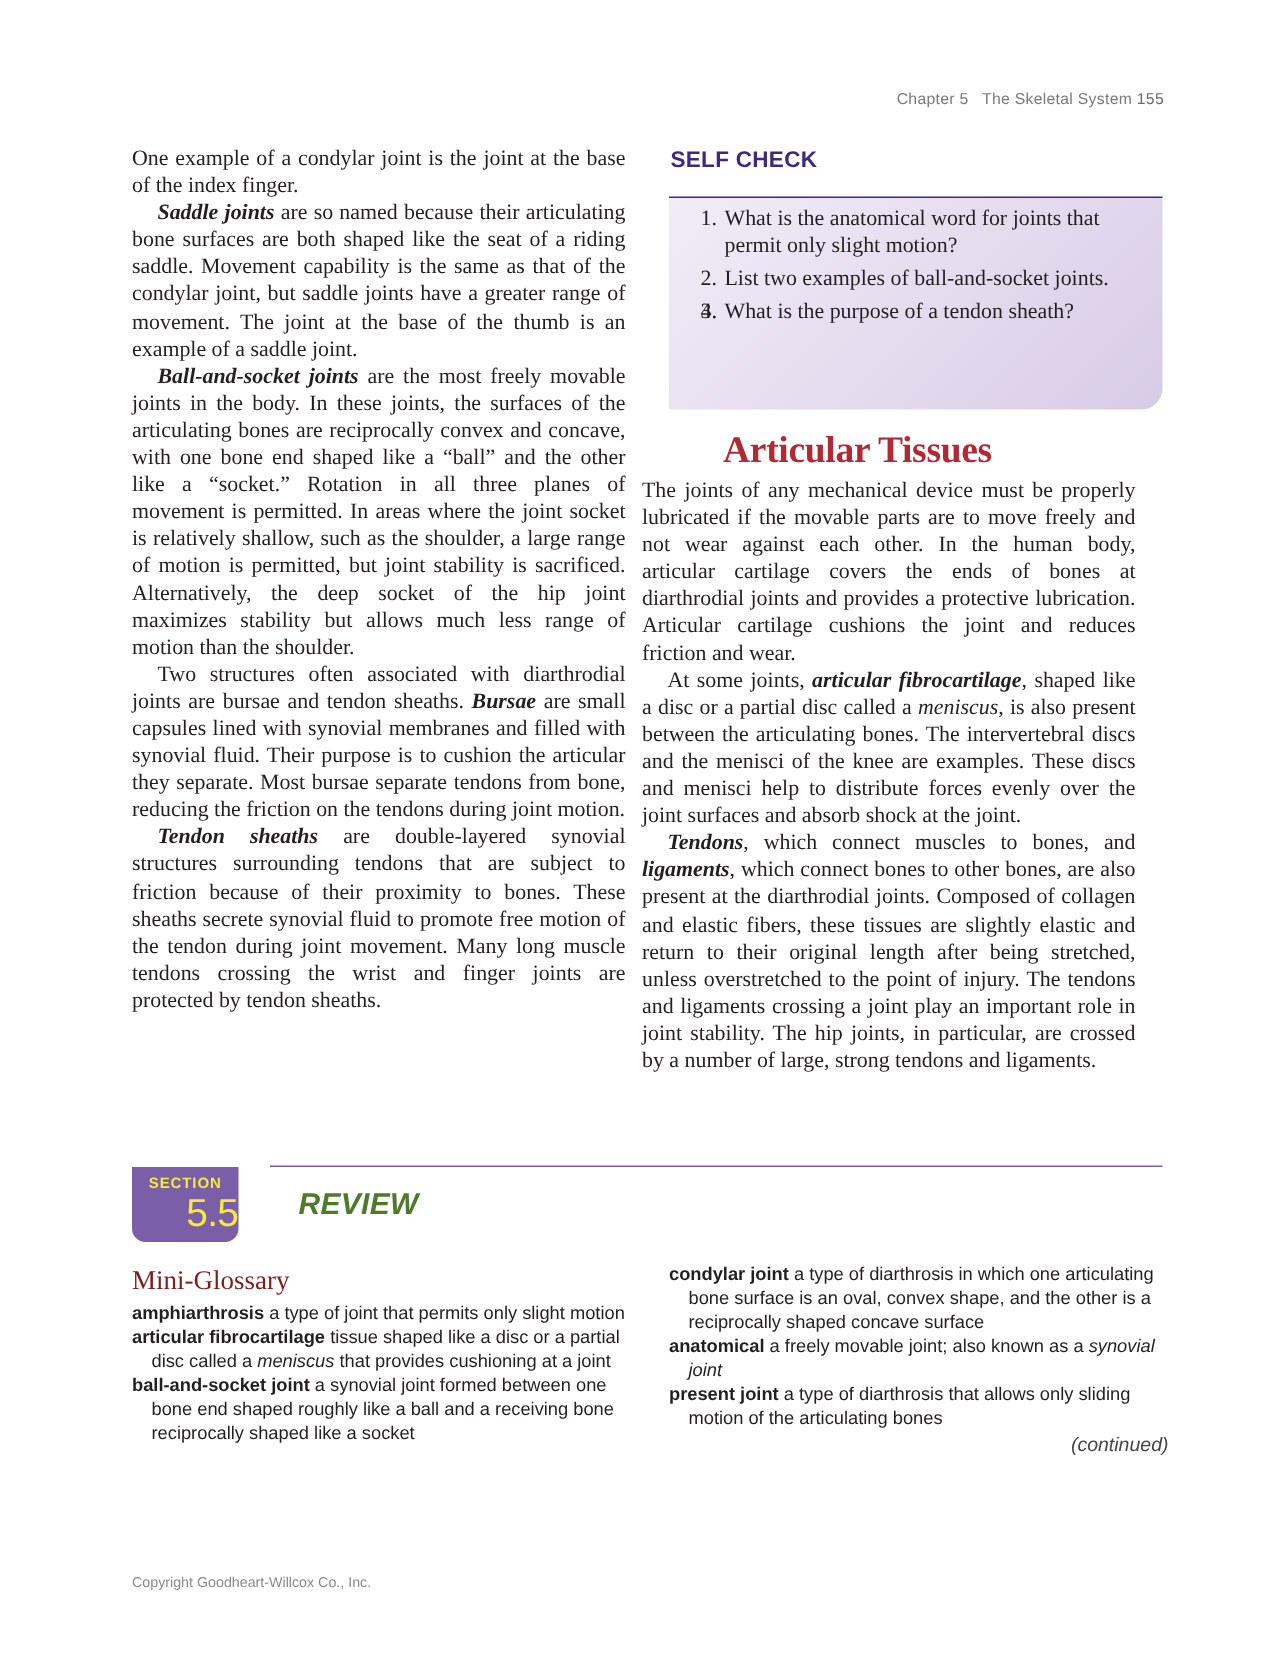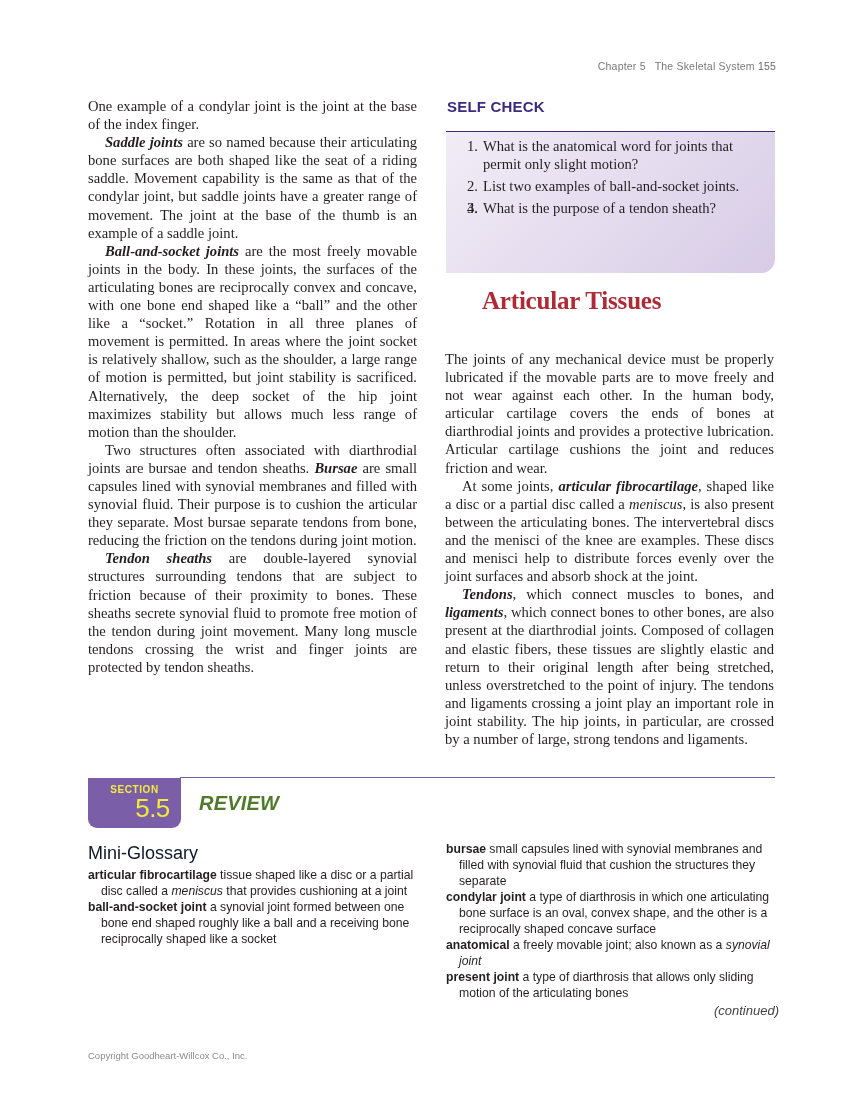--- a/index.html
+++ b/index.html
@@ -6,42 +6,42 @@
   body { width:849px; height:1112px; position:relative; overflow:hidden; color:#231f20; }
   .serif { font-family: "Liberation Serif", "DejaVu Serif", serif; }
   .sans { font-family: "Liberation Sans", "DejaVu Sans", sans-serif; }
 
   .running-head { position:absolute; top:60px; right:73px; font-size:10.5px; color:#7a7a7a; letter-spacing:0.2px; }
   .running-head .chap { margin-right:6px; }
   .running-head .pnum { font-weight:normal; color:#6a6a6a; margin-left:0; }
 
   .col { position:absolute; font-size:14.6px; line-height:18.1px; text-align:justify; }
   .col-left { left:88px; top:97px; width:329px; }
-  .col-right { left:445px; top:0; width:329px;margin-top:32px; }
+  .col-right { left:428px; top:0; width:329px; }
   .col p { margin:0; }
   .col p.ind { text-indent:17px; }
   .col b i, .col i b { font-weight:bold; font-style:italic; }
 
   .selfcheck { position:absolute; left:446px; top:98px; width:329px; }
   .selfcheck .title { font-family:"Liberation Sans","DejaVu Sans",sans-serif; font-weight:bold; font-size:15px; color:#3d2a80; letter-spacing:0.2px; padding-left:1px; padding-bottom:16px; border-bottom:1.5px solid #3d2a80; }
   .selfcheck .box { background:linear-gradient(135deg,#f1ecf6 0%,#e4dbee 55%,#d7cbe6 100%); border-bottom-right-radius:14px; padding:5px 10px 9px 10px; height:141px; box-sizing:border-box; }
   .selfcheck ol { margin:0; padding:0; list-style:none; font-family:"Liberation Serif","DejaVu Serif",serif; font-size:14.6px; line-height:18.1px; }
   .selfcheck li { position:relative; padding-left:27px; margin-bottom:4px; text-align:left; }
   .selfcheck li .num { position:absolute; left:11px; top:0; }
 
   .h-artic { position:absolute; left:446px; top:287px; font-family:Liberation Serif, serif; font-weight:bold; font-size:25px; color:#b02a36; letter-spacing:-0.2px;margin-left:36px; }
   .col-right.body { top:318px; }
 
   .review-rule { position:absolute; left:180px; top:777px; width:595px; height:0; border-top:1.5px solid #7a5fa8; }
-  .badge { position:absolute; left:88px; top:778px; width:93px; height:50px; background:#7a5fa8; border-bottom-left-radius:9px; border-bottom-right-radius:9px; text-align:center; color:#f4ea3c; font-family:"Liberation Sans","DejaVu Sans",sans-serif; }
+  .badge { position:absolute; left:88px; top:778px; width:71px; height:50px; background:#7a5fa8; border-bottom-left-radius:9px; border-bottom-right-radius:9px; text-align:center; color:#f4ea3c; font-family:"Liberation Sans","DejaVu Sans",sans-serif; }
   .badge .lbl { font-size:10px; font-weight:bold; letter-spacing:0.6px; margin-top:6px; }
   .badge .num { font-size:26px; line-height:26px; margin-top:0px; letter-spacing:-0.5px;margin-left:36px; }
   .review-title { position:absolute; left:199px; top:792px; font-family:"Liberation Sans","DejaVu Sans",sans-serif; font-weight:bold; font-size:20px; color:#4f7a2b; letter-spacing:0.2px;font-style:italic; }
 
-  .mini-title { position:absolute; left:88px; top:843px; font-family:Liberation Sans, sans-serif; font-size:18px; color:#0f172a; font-weight:normal; }
+  .mini-title { position:absolute; left:88px; top:843px; font-family:Liberation Serif, serif; font-size:18px; color:#7f1d1d; font-weight:normal; }
   .gloss { position:absolute; font-family:"Liberation Sans","DejaVu Sans",sans-serif; font-size:12.2px; line-height:16px; color:#231f20; width:333px; }
   .gloss-left { left:88px; top:867px; }
   .gloss-right { left:446px; top:841px; }
   .gloss .entry { padding-left:13px; text-indent:-13px; margin:0; }
   .gloss .term { font-weight:bold; }
   .gloss .cont { text-align:right; font-style:italic; font-size:13px; color:#444; margin-top:2px; }
 
   .copyright { position:absolute; left:88px; top:1050px; font-family:"Liberation Sans","DejaVu Sans",sans-serif; font-size:9.5px; color:#8a8a8a; }
 </style>
 </head>
@@ -83,25 +83,25 @@
 <div class="review-rule"></div>
 <div class="badge">
   <div class="lbl">SECTION</div>
   <div class="num">5.5</div>
 </div>
 <div class="review-title">REVIEW</div>
 
 <div class="mini-title">Mini-Glossary</div>
 
 <div class="gloss gloss-left">
+  <p class="entry"><span class="term">amphiarthrosis</span><span> a type of joint that permits only slight motion</span></p>
   <p class="entry"><span class="term">articular fibrocartilage</span><span> tissue shaped like a disc or a partial disc called a </span><i>meniscus</i><span> that provides cushioning at a joint</span></p>
   <p class="entry"><span class="term">ball-and-socket joint</span><span> a synovial joint formed between one bone end shaped roughly like a ball and a receiving bone reciprocally shaped like a socket</span></p>
 </div>
 
 <div class="gloss gloss-right">
-  <p class="entry"><span class="term">bursae</span><span> small capsules lined with synovial membranes and filled with synovial fluid that cushion the structures they separate</span></p>
   <p class="entry"><span class="term">condylar joint</span><span> a type of diarthrosis in which one articulating bone surface is an oval, convex shape, and the other is a reciprocally shaped concave surface</span></p>
   <p class="entry"><span class="term">anatomical</span><span> a freely movable joint; also known as a </span><i>synovial joint</i></p>
   <p class="entry"><span class="term">present joint</span><span> a type of diarthrosis that allows only sliding motion of the articulating bones</span></p>
   <div class="cont">(continued)</div>
 </div>
 
 <div class="copyright">Copyright Goodheart-Willcox Co., Inc.</div>
 
 </body></html>

